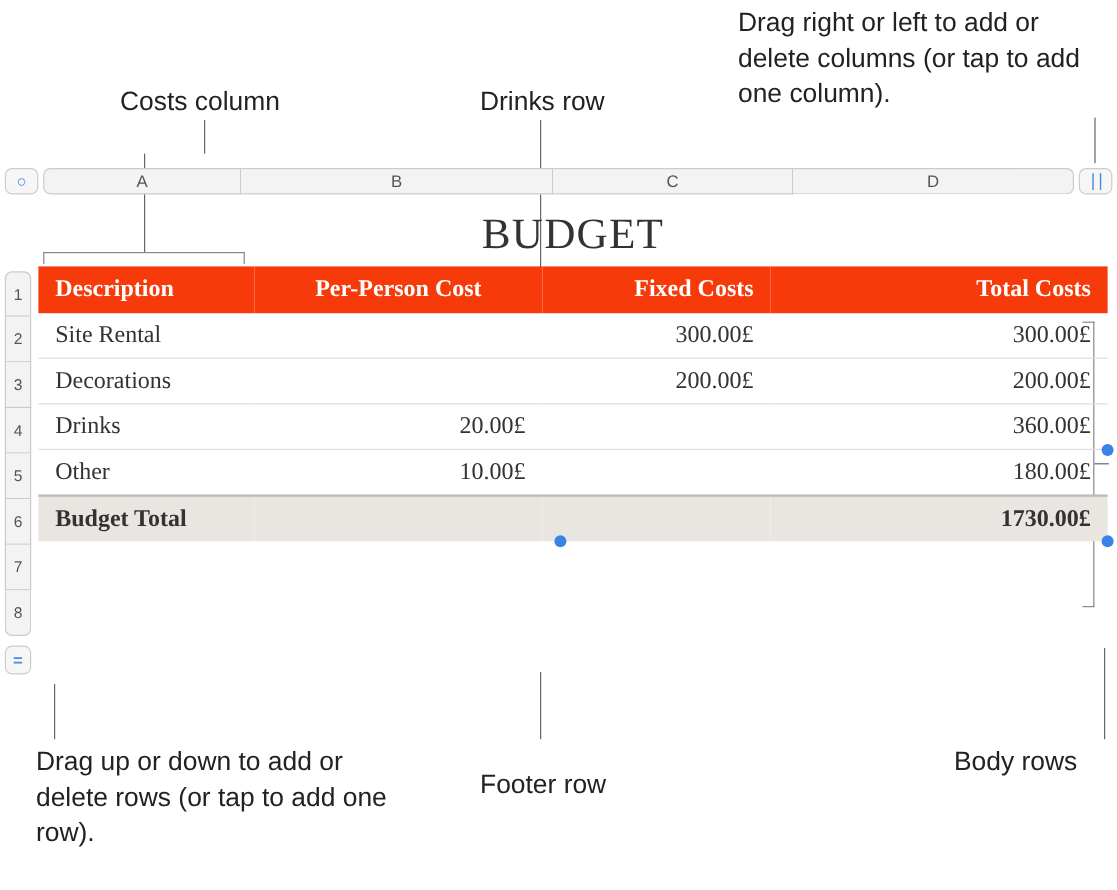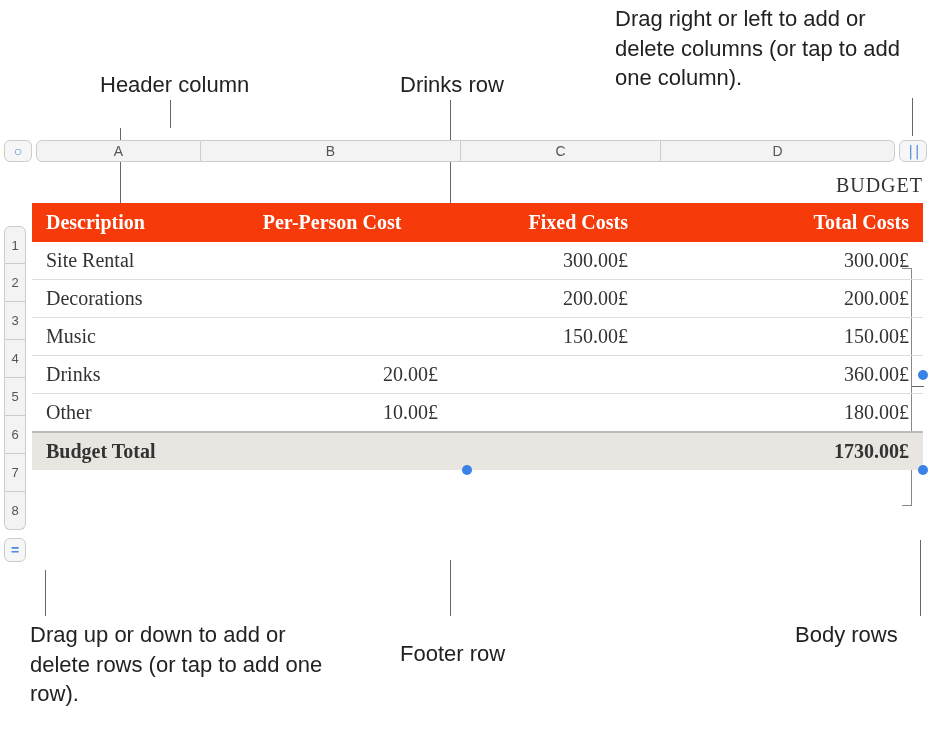--- a/index.html
+++ b/index.html
@@ -60,23 +60,23 @@
   .row-headers .row:first-child { border-top:1px solid #ccc; border-top-left-radius:6px; border-top-right-radius:6px;}
   .row-headers .row:last-child  { border-bottom-left-radius:6px; border-bottom-right-radius:6px;}
   .row-handle-bot { position:absolute; left:0; top:398px; width:22px; height:24px; color:#4a8be0;}
   .row-handle-bot span { font-weight:bold; }
 
   
   .budget {
     position:absolute; left:28px; top:34px; right:4px;
   }
   .title {
-    text-align:right;
+    text-align:center;
     font-family: Georgia, serif;
-    font-size:20px;
+    font-size:36px;
     margin-bottom:6px;
     letter-spacing:1px;
   }
   table.tbl { width:100%; border-collapse:collapse; }
   table.tbl th {
     background:#f63a0a;
     color:#fff;
     font-family: Georgia, serif;
     font-weight:bold;
     font-size:20px;
@@ -103,21 +103,21 @@
   table.tbl tr.footer td.desc { }
 
   .sel-dot { position:absolute; width:10px; height:10px; background:#3a83e6; border-radius:50%; }
   .bracket { position:absolute; border:1px solid #888; border-left:none; width:10px; }
   .bracket-top { position:absolute; border:1px solid #888; border-bottom:none; height:10px; }
 
 </style>
 </head>
 <body>
 
-<div class="callout" style="left:100px; top:70px;">Header column</div>
+<div class="callout" style="left:100px; top:70px;">Costs column</div>
 <div class="callout" style="left:400px; top:70px;">Drinks row</div>
 <div class="callout" style="left:615px; top:4px; width:310px;">Drag right or left to add or delete columns (or tap to add one column).</div>
 <div class="callout" style="left:30px; top:620px; width:300px;">Drag up or down to add or delete rows (or tap to add one row).</div>
 <div class="callout" style="left:400px; top:639px;">Footer row</div>
 <div class="callout" style="left:795px; top:620px;">Body rows</div>
 
 <div class="line v" style="left:170px; top:100px; height:28px;"></div>
 <div class="bracket-top" style="left:36px; top:210px; width:168px;"></div>
 <div class="line v" style="left:120px; top:128px; height:82px;"></div>
 
@@ -184,26 +184,20 @@
           <td class="fc">300.00£</td>
           <td class="tc">300.00£</td>
         </tr>
         <tr>
           <td class="desc">Decorations</td>
           <td class="pp"></td>
           <td class="fc">200.00£</td>
           <td class="tc">200.00£</td>
         </tr>
         <tr>
-          <td class="desc">Music</td>
-          <td class="pp"></td>
-          <td class="fc">150.00£</td>
-          <td class="tc">150.00£</td>
-        </tr>
-        <tr>
           <td class="desc">Drinks</td>
           <td class="pp">20.00£</td>
           <td class="fc"></td>
           <td class="tc">360.00£</td>
         </tr>
         <tr>
           <td class="desc">Other</td>
           <td class="pp">10.00£</td>
           <td class="fc"></td>
           <td class="tc">180.00£</td>

